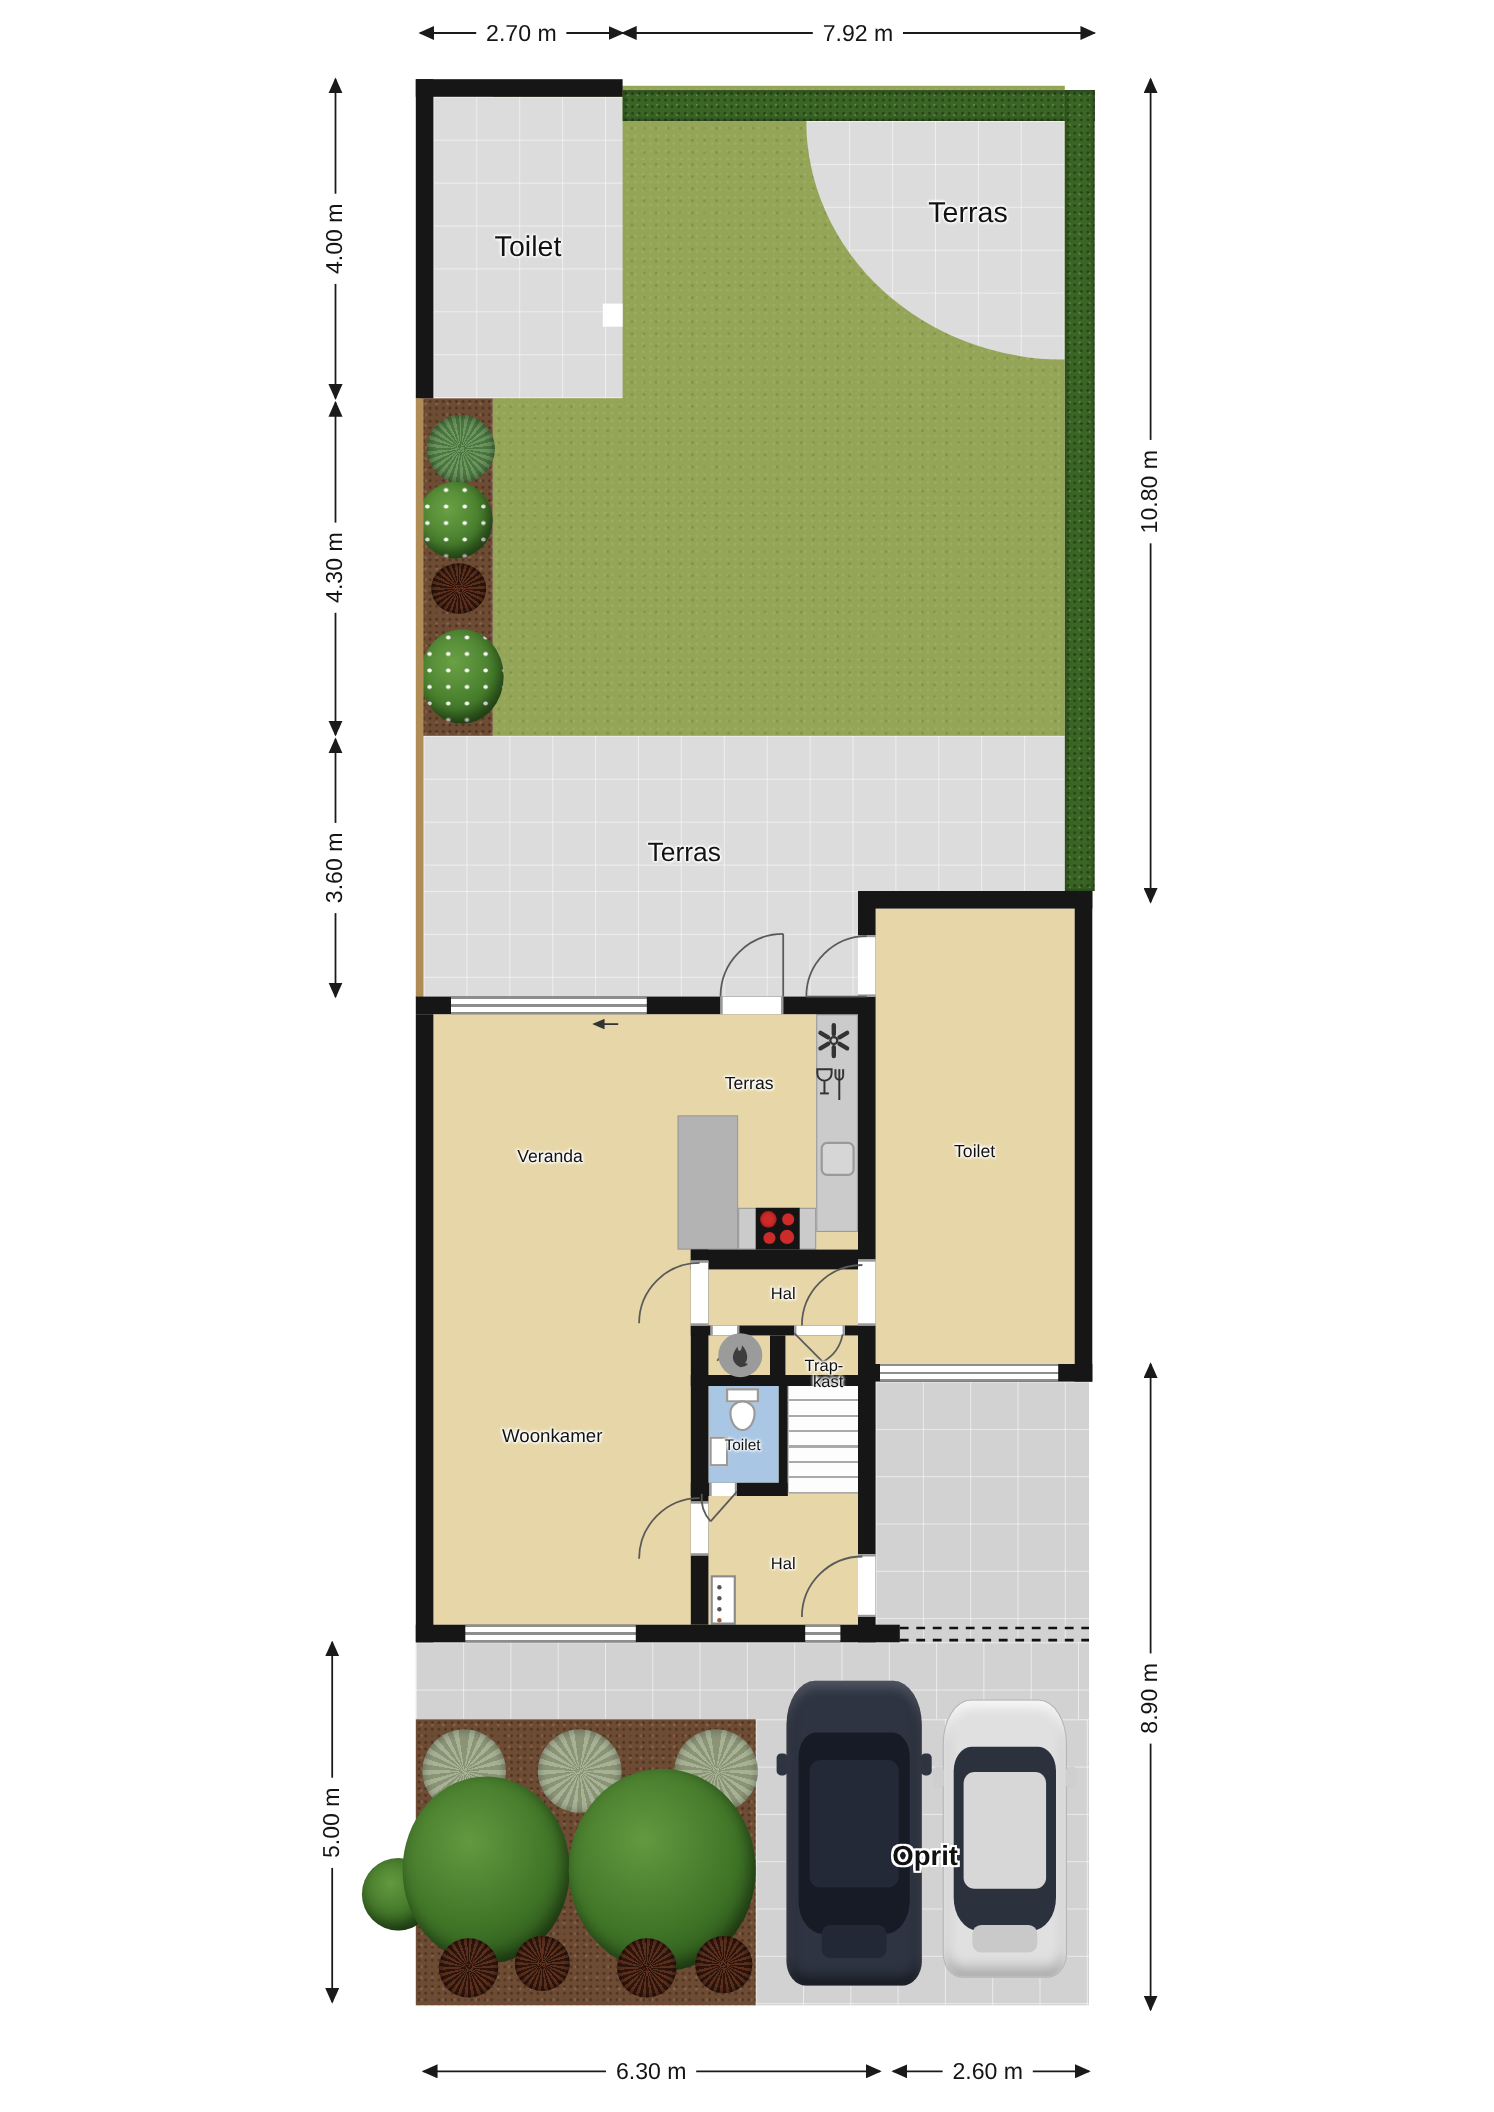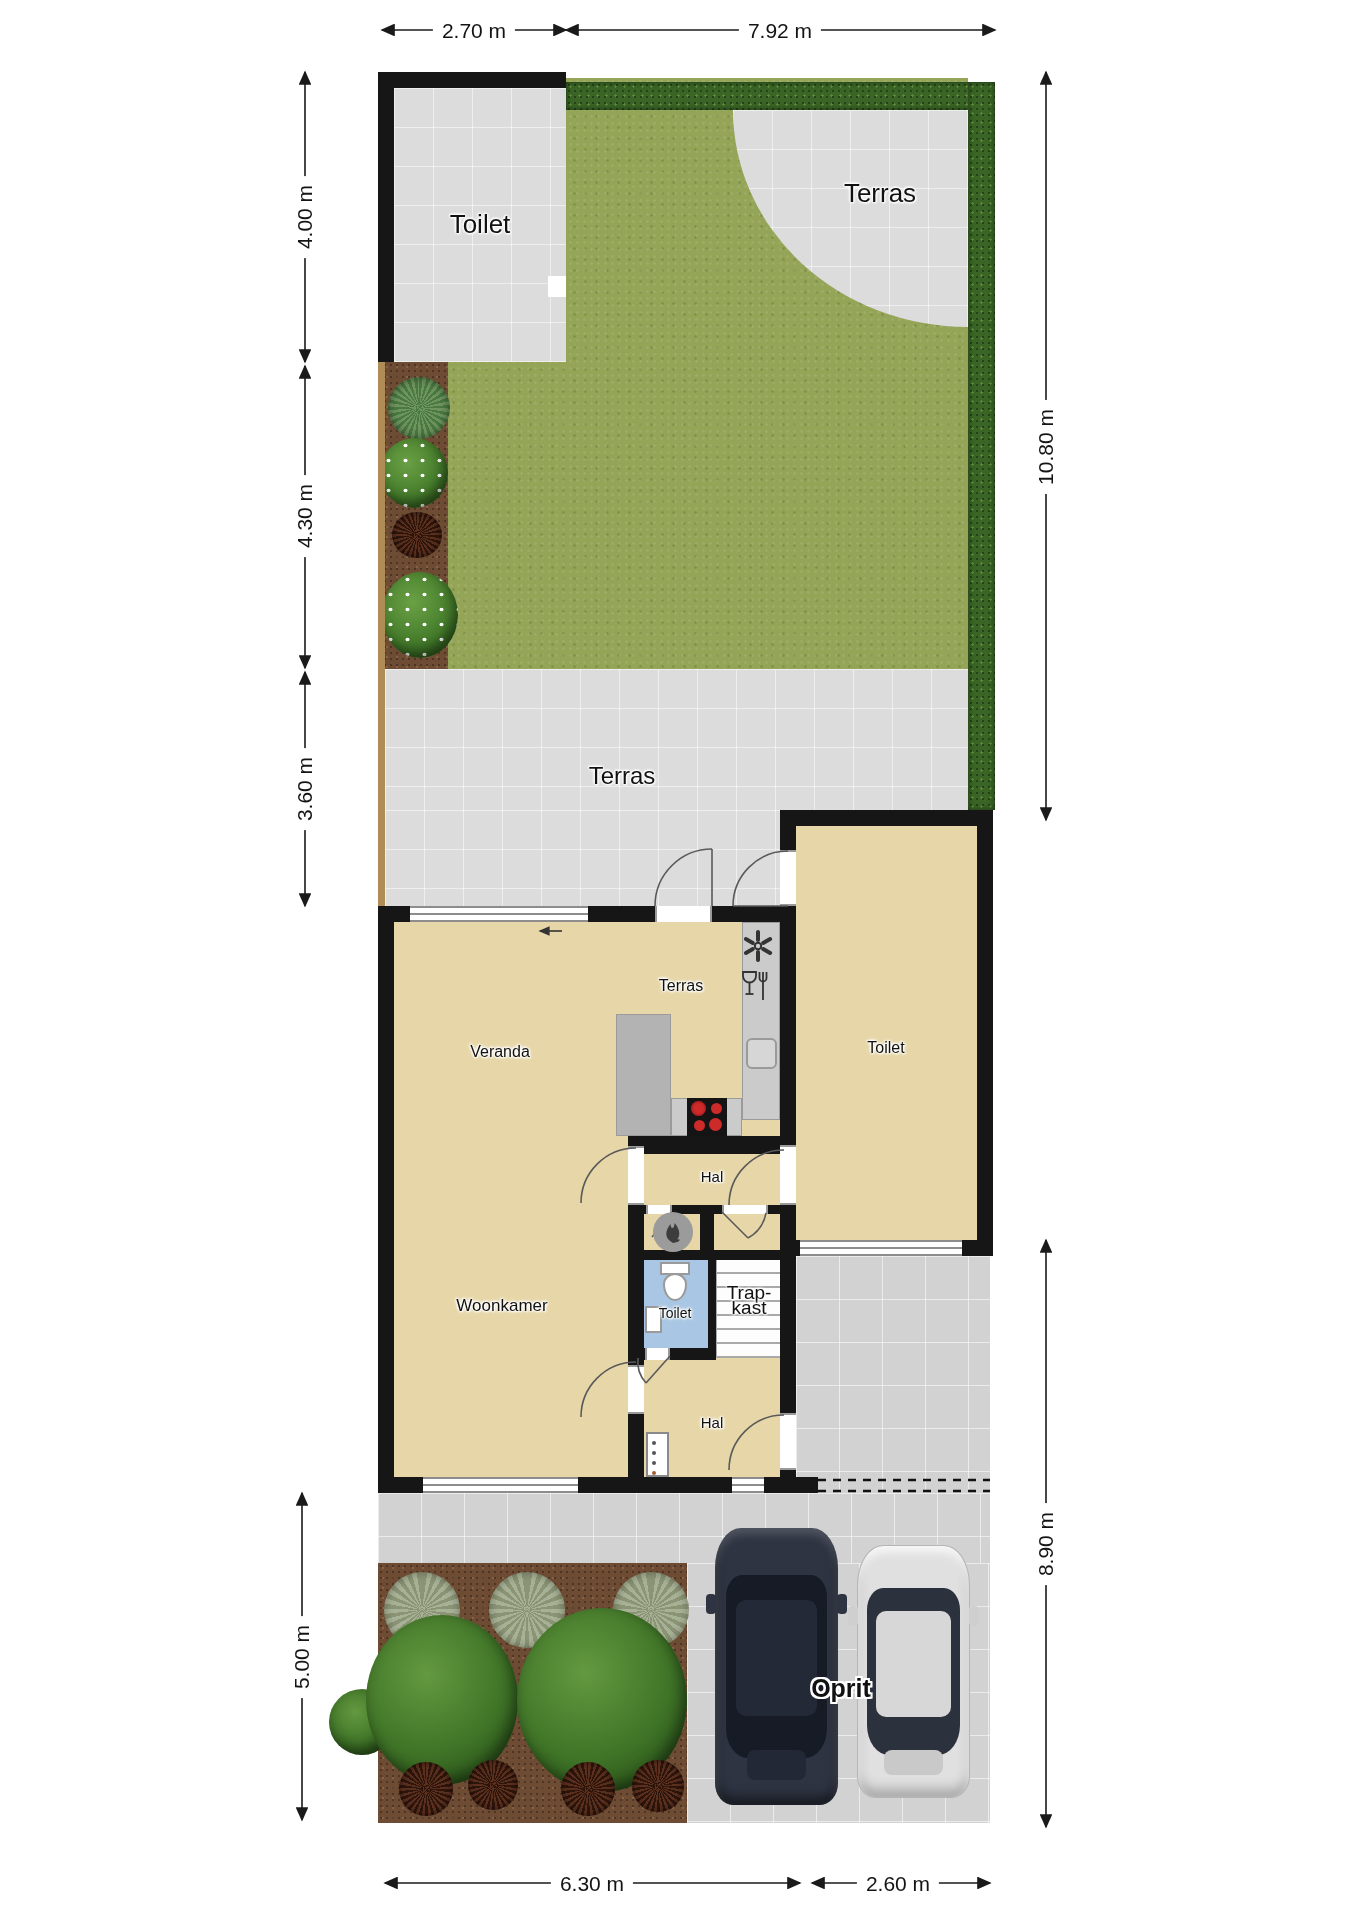--- a/index.html
+++ b/index.html
@@ -259,21 +259,21 @@
     </g>
   </svg>
 
   <div class="lbl lbl-big" style="left:480px;top:224px;">Toilet</div>
   <div class="lbl lbl-big" style="left:880px;top:193px;">Terras</div>
   <div class="lbl" style="left:622px;top:776px;font-size:24px;">Terras</div>
   <div class="lbl lbl-room" style="left:681px;top:986px;">Terras</div>
   <div class="lbl lbl-room" style="left:500px;top:1052px;">Veranda</div>
   <div class="lbl lbl-room" style="left:886px;top:1048px;">Toilet</div>
   <div class="lbl" style="left:712px;top:1176px;font-size:15px;">Hal</div>
-  <div class="lbl" style="left:749px;top:1300px;font-size:19px;line-height:15px;text-align:center;">
+  <div class="lbl" style="left:749px;top:1249px;font-size:15px;line-height:15px;text-align:right;">
     <span style="display:block;">Trap-</span>
     <span style="display:block;">kast</span>
   </div>
   <div class="lbl" style="left:675px;top:1313px;font-size:14px;">Toilet</div>
   <div class="lbl" style="left:502px;top:1306px;font-size:17px;">Woonkamer</div>
   <div class="lbl" style="left:712px;top:1422px;font-size:15px;">Hal</div>
   <div class="lbl lbl-outline" style="left:841px;top:1688px;font-weight:bold;">Oprit</div>
 
   <div class="dim" style="left:474px;top:31px;">2.70 m</div>
   <div class="dim" style="left:780px;top:31px;">7.92 m</div>

